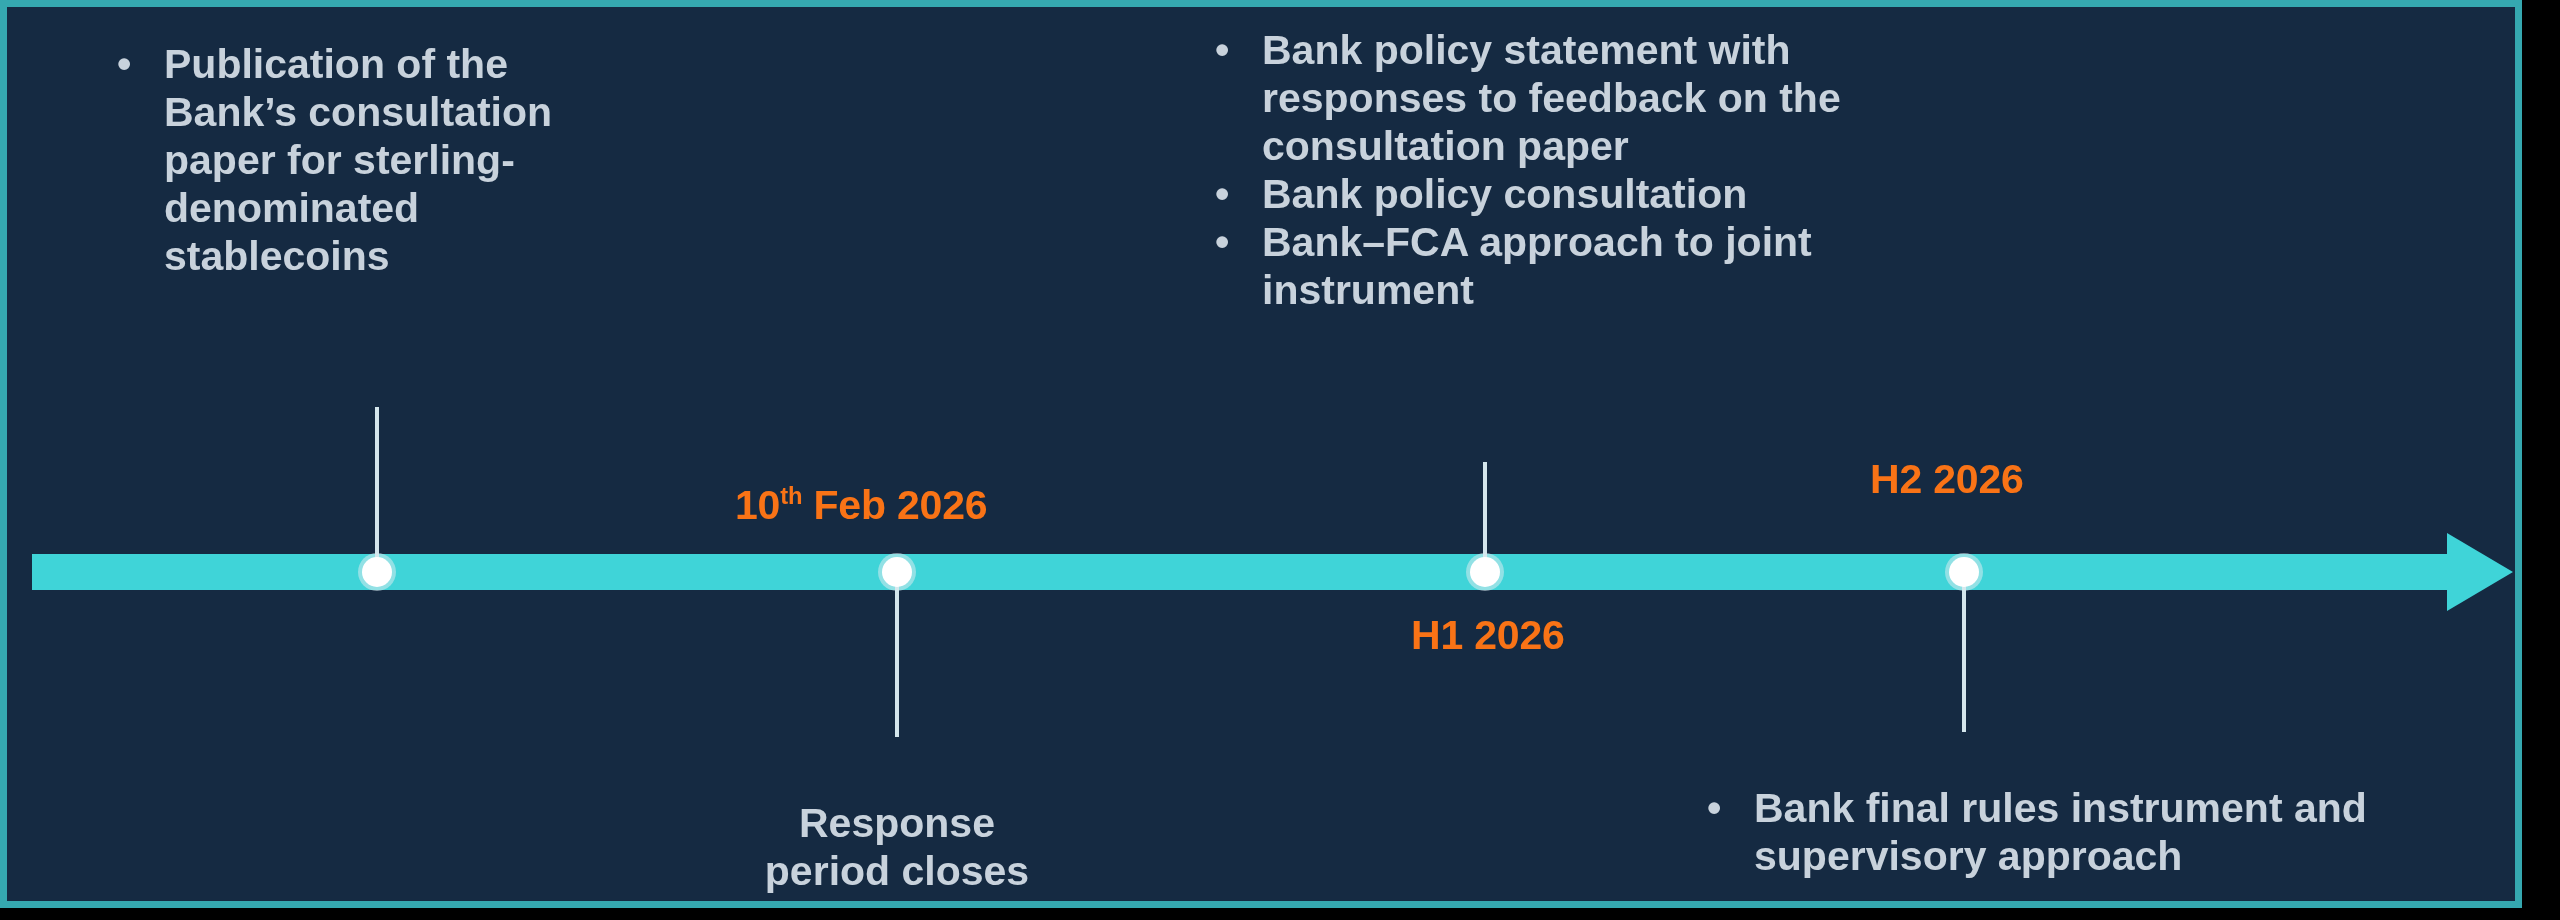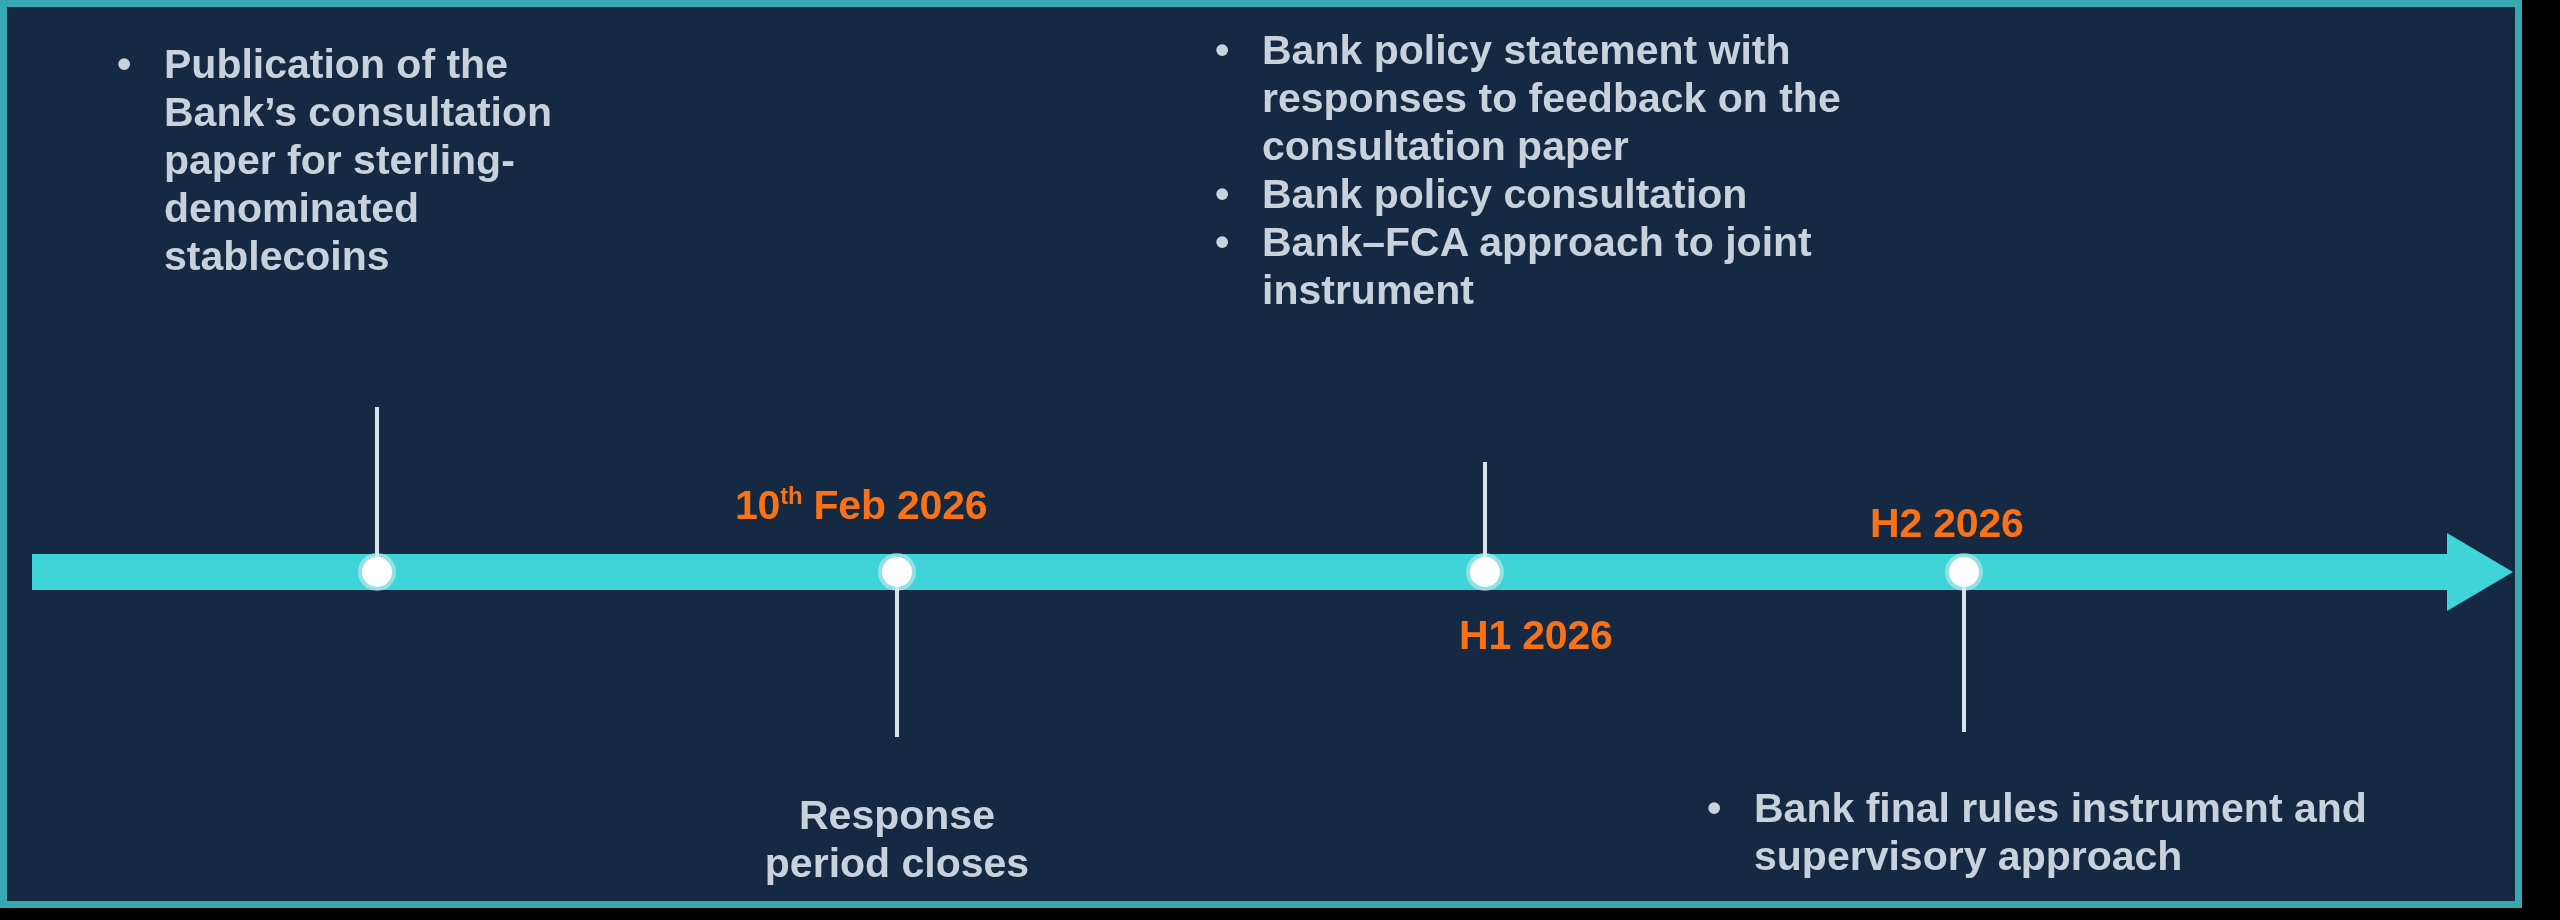--- a/index.html
+++ b/index.html
@@ -95,20 +95,21 @@
     flex: 0 0 auto;
     width: 47px;
     font-size: 41px;
     line-height: 1.17;
   }
   .bullet-text {
     flex: 1 1 auto;
   }
   .plain-text {
     text-align: center;
+    margin-top: 8px;
   }
 </style>
 </head>
 <body>
 
 <div id="slide">
 
   <div class="axis-bar"></div>
   <div class="axis-arrow"></div>
 
@@ -128,41 +129,41 @@
 
   <div class="date-label" style="left:728px; top:475px;"><span>10</span><sup>th</sup><span> Feb 2026</span></div>
 
   <div class="text-block plain-text" style="left:740px; top:785px; width:300px;">
     <span>Response period closes</span>
   </div>
 
   <div class="connector" style="left:1478px; top:455px; height:110px;"></div>
   <div class="marker-dot" style="left:1478px;"></div>
 
-  <div class="date-label" style="left:1452px; top:605px;"><span>H1 2026</span><sup></sup><span></span></div>
+  <div class="date-label" style="left:1404px; top:605px;"><span>H1 2026</span><sup></sup><span></span></div>
 
   <div class="text-block" style="left:1208px; top:20px; width:700px;">
     <div class="bullet-row">
       <span class="bullet-dot">•</span>
       <span class="bullet-text">Bank policy statement with responses to feedback on the consultation paper</span>
     </div>
     <div class="bullet-row">
       <span class="bullet-dot">•</span>
       <span class="bullet-text">Bank policy consultation</span>
     </div>
     <div class="bullet-row">
       <span class="bullet-dot">•</span>
       <span class="bullet-text">Bank–FCA approach to joint instrument</span>
     </div>
   </div>
 
   <div class="connector" style="left:1957px; top:565px; height:160px;"></div>
   <div class="marker-dot" style="left:1957px;"></div>
 
-  <div class="date-label" style="left:1863px; top:493px;"><span>H2 2026</span><sup></sup><span></span></div>
+  <div class="date-label" style="left:1863px; top:449px;"><span>H2 2026</span><sup></sup><span></span></div>
 
   <div class="text-block" style="left:1700px; top:778px; width:790px;">
     <div class="bullet-row">
       <span class="bullet-dot">•</span>
       <span class="bullet-text">Bank final rules instrument and supervisory approach</span>
     </div>
   </div>
 
 </div>
 

